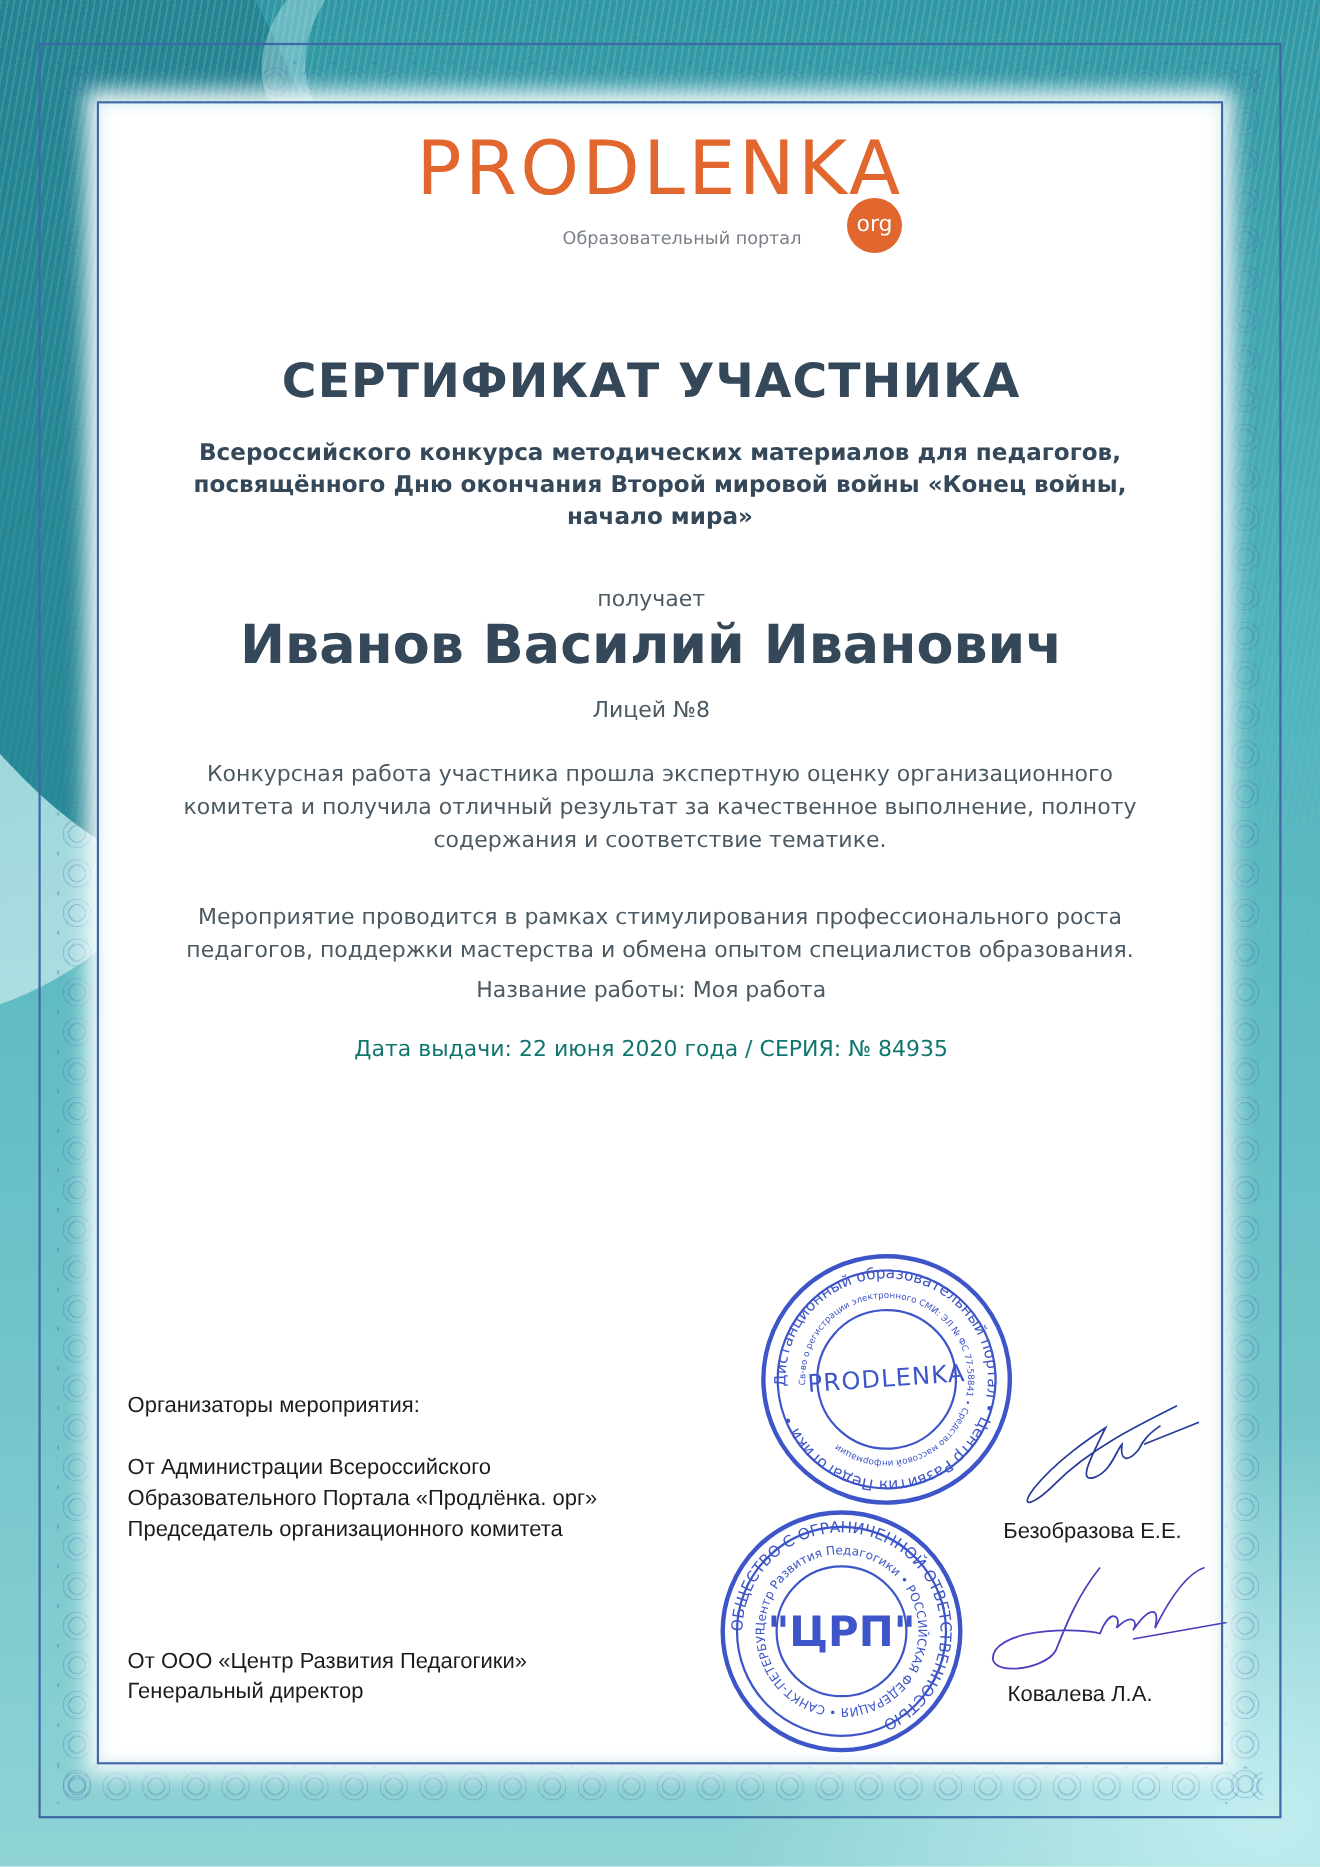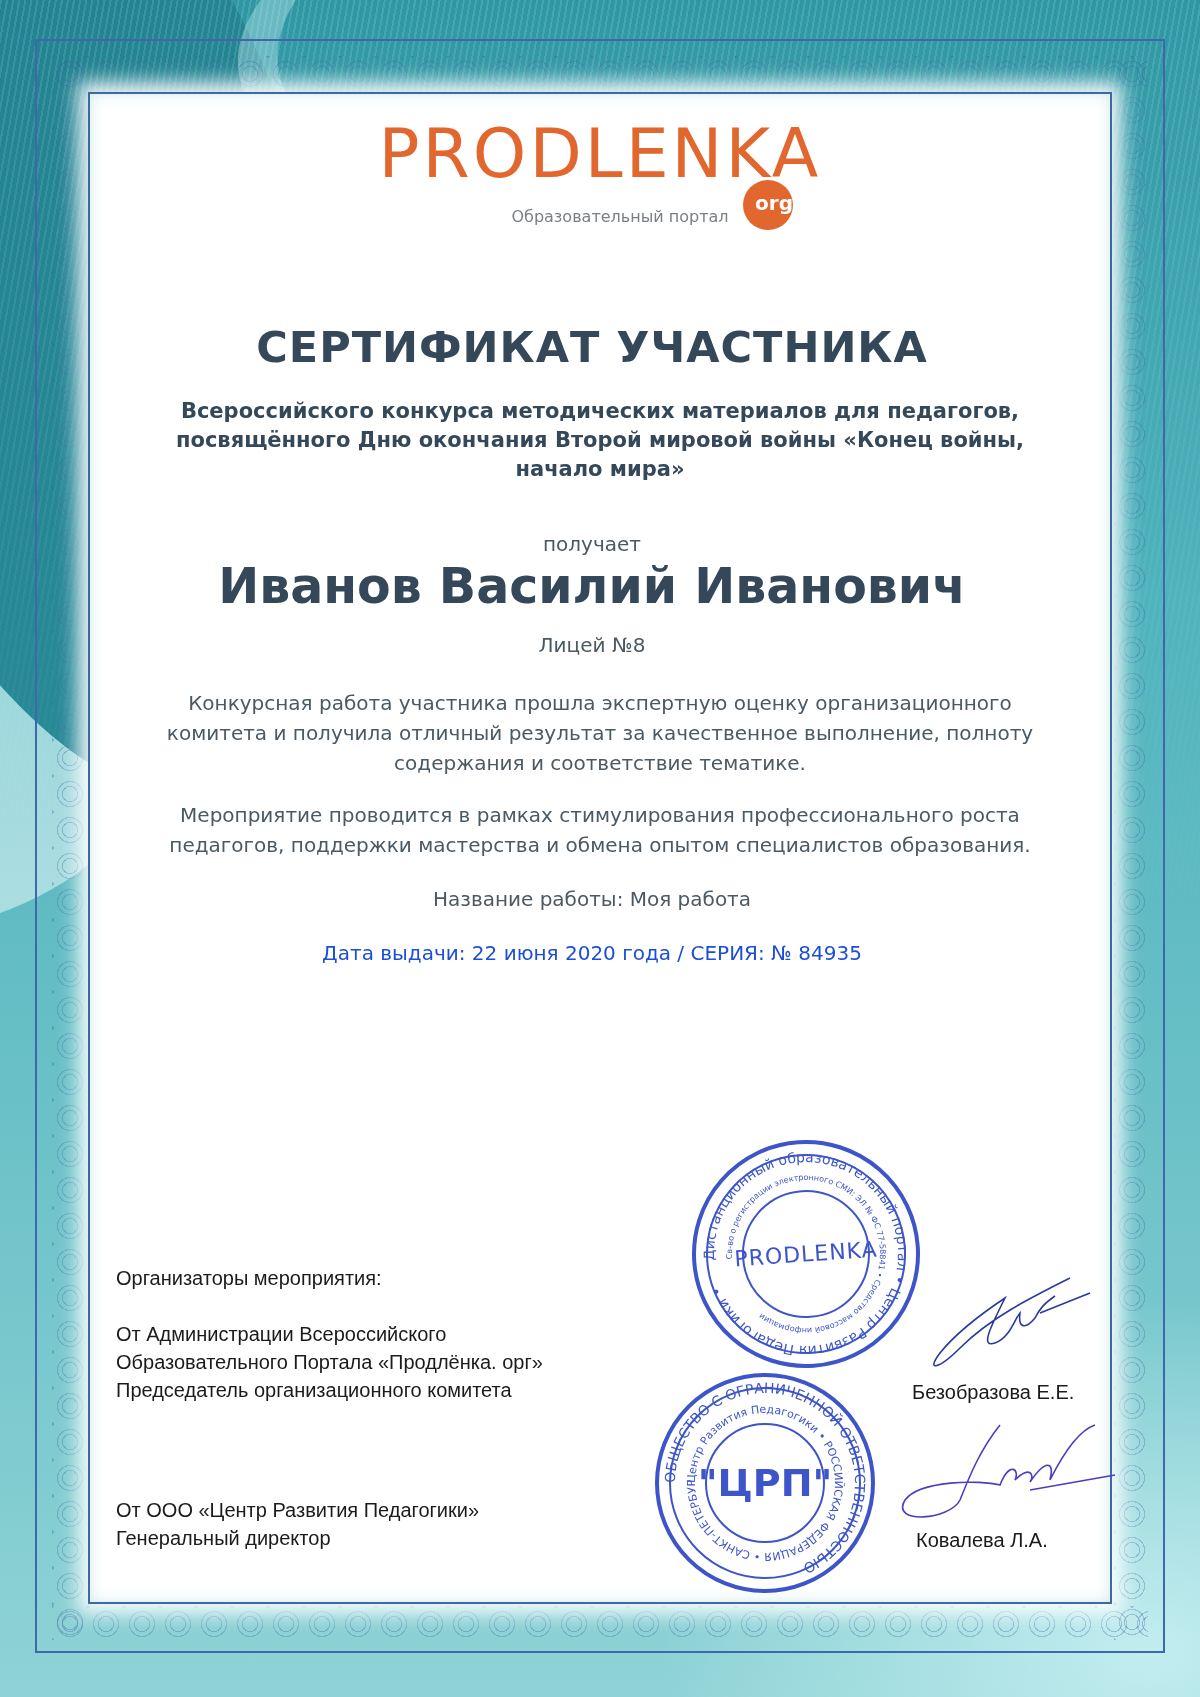--- a/index.html
+++ b/index.html
@@ -30,33 +30,33 @@
   .orn-bottom { left:52px; top:1606px; width:1096px; height:34px; }
   .orn-left { left:52px; top:56px; width:34px; height:1584px; }
   .orn-right { left:1114px; top:56px; width:34px; height:1584px; }
 
   .paper { position:absolute; left:88px; top:92px; width:1024px; height:1512px; background:#ffffff;
     border:2px solid #3f68a8; box-sizing:border-box;
     box-shadow: 0 0 18px 10px rgba(255,255,255,0.9), inset 0 0 14px rgba(120,190,200,0.35); }
 
   .logo { position:absolute; left:0; right:0; top:120px; text-align:center; }
   .logo-word { display:inline-block; font-family:"DejaVu Sans", sans-serif; font-weight:normal; font-size:68px; letter-spacing:3px; color:#e2672e; line-height:1; }
-  .logo-badge { position:absolute; left:743px; top:180px; width:50px; height:50px; border-radius:50%; background:#e2672e; color:#fff; font-size:20px; text-align:right; line-height:46px;font-weight:bold; }
+  .logo-badge { position:absolute; left:770px; top:180px; width:50px; height:50px; border-radius:50%; background:#e2672e; color:#fff; font-size:20px; text-align:center; line-height:46px; }
   .logo-sub { position:absolute; left:0; right:0; top:207px; text-align:center; font-size:16px; color:#7a8088;padding-left:40px; }
 
   .center { position:absolute; left:102px; width:980px; text-align:center; color:#34485a; }
   .title { top:322px; font-size:43px; font-weight:bold; letter-spacing:1px; }
   .subtitle { top:397px; font-size:21px; font-weight:bold; line-height:29px; }
   .receives { top:512px; font-size:20px; color:#4b5963;margin-top:20px; }
   .name { top:558px; font-size:49px; font-weight:bold; }
   .org { top:633px; font-size:20px; color:#4b5963; }
   .para1 { top:688px; font-size:20px; line-height:30px; color:#4b5963; }
-  .para2 { top:800px; font-size:20px; line-height:30px; color:#4b5963; }
+  .para2 { top:818px; font-size:20px; line-height:30px; color:#4b5963; }
   .work { top:887px; font-size:20px; color:#4b5963; }
-  .date { top:941px; font-size:20px; color:#1d4ed8; }
+  .date { top:941px; font-size:20px; color:#0f766e; }
 
   .org-block { position:absolute; left:116px; font-family:"Liberation Sans", sans-serif; font-size:20px; color:#1b1b1b; line-height:28px; }
   .org-head { top:1264px; }
   .org-admin { top:1320px; }
   .org-crp { top:1496px; }
 
   .stamp { position:absolute; border-radius:50%; border:4px solid #3d55c8; box-sizing:border-box; color:#3d55c8; }
   .stamp::before { content:""; position:absolute; inset:10px; border-radius:50%; border:2px solid #3d55c8; }
   .stamp::after { content:""; position:absolute; inset:46px; border-radius:50%; border:2px solid #3d55c8; }
   .stamp1 { left:692px; top:1140px; width:228px; height:228px; transform:rotate(-4deg); }

